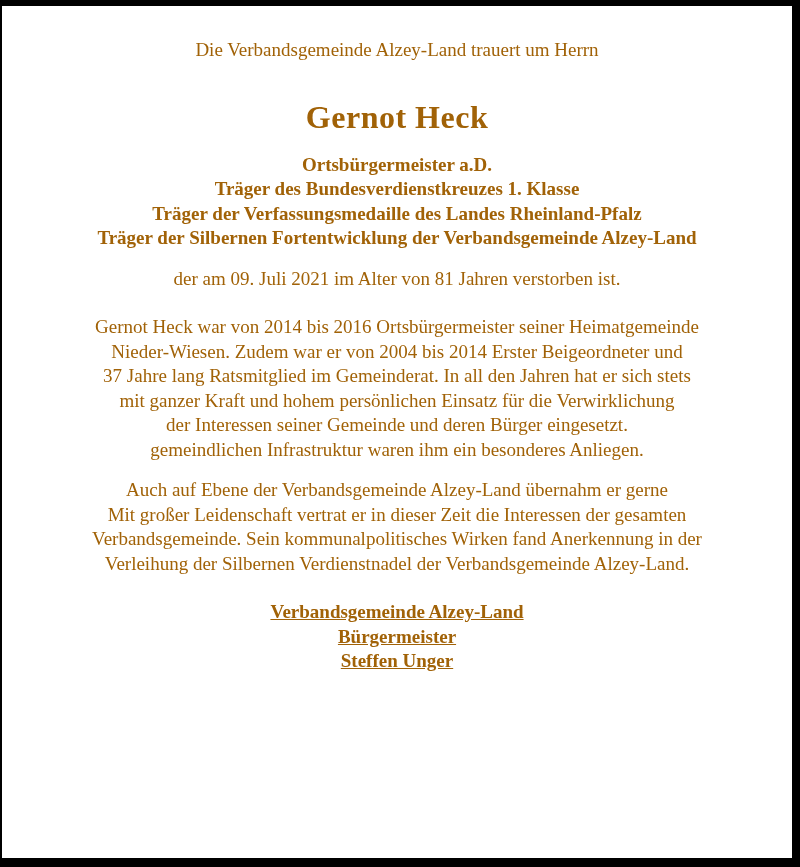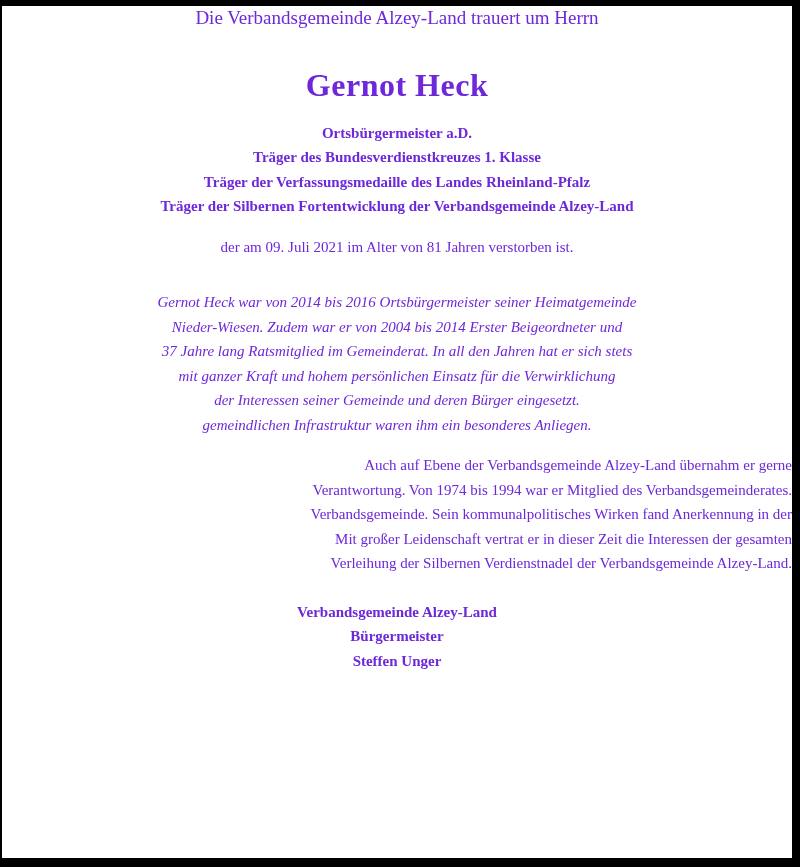--- a/index.html
+++ b/index.html
@@ -13,26 +13,27 @@
     font-family: "Liberation Serif", serif;
     overflow: hidden;
   }
   .sheet {
     position: absolute;
     top: 6px;
     left: 2px;
     right: 8px;
     bottom: 9px;
     background: #ffffff;
-    color: #6d28d9;
+    color: #a16207;
     text-align: center;
     box-sizing: border-box;
+    padding-top: 32px;
   }
   .line {
-    font-size: 15px;
+    font-size: 19px;
     line-height: 24.5px;
     white-space: nowrap;
   }
   .intro {
     font-size: 19px;
     line-height: 24.5px;
   }
   .name {
     margin-top: 30px;
     font-size: 32px;
@@ -42,33 +43,32 @@
   }
   .honors {
     margin-top: 12px;
     font-weight: bold;
   }
   .death-line {
     margin-top: 16px;
     text-align: center;
   }
   .para-first {
-    margin-top: 31px;
-    font-style: italic;
+    margin-top: 24px;
   }
   .para {
     margin-top: 16px;
-    text-align: right;
   }
   .condolence {
     margin-top: 16px;
   }
   .signature {
     margin-top: 24px;
     font-weight: bold;
+    text-decoration: underline;
   }
 </style>
 </head>
 <body>
 
 <div class="sheet">
 
   <div class="intro line">Die Verbandsgemeinde Alzey-Land trauert um Herrn</div>
 
   <div class="name">Gernot Heck</div>
@@ -86,23 +86,22 @@
     <div class="line">Gernot Heck war von 2014 bis 2016 Ortsbürgermeister seiner Heimatgemeinde</div>
     <div class="line">Nieder-Wiesen. Zudem war er von 2004 bis 2014 Erster Beigeordneter und</div>
     <div class="line">37 Jahre lang Ratsmitglied im Gemeinderat. In all den Jahren hat er sich stets</div>
     <div class="line">mit ganzer Kraft und hohem persönlichen Einsatz für die Verwirklichung</div>
     <div class="line">der Interessen seiner Gemeinde und deren Bürger eingesetzt.</div>
     <div class="line">gemeindlichen Infrastruktur waren ihm ein besonderes Anliegen.</div>
   </div>
 
   <div class="para">
     <div class="line">Auch auf Ebene der Verbandsgemeinde Alzey-Land übernahm er gerne</div>
-    <div class="line">Verantwortung. Von 1974 bis 1994 war er Mitglied des Verbandsgemeinderates.</div>
+    <div class="line">Mit großer Leidenschaft vertrat er in dieser Zeit die Interessen der gesamten</div>
     <div class="line">Verbandsgemeinde. Sein kommunalpolitisches Wirken fand Anerkennung in der</div>
-    <div class="line">Mit großer Leidenschaft vertrat er in dieser Zeit die Interessen der gesamten</div>
     <div class="line">Verleihung der Silbernen Verdienstnadel der Verbandsgemeinde Alzey-Land.</div>
   </div>
 
 
 
   <div class="signature">
     <div class="line">Verbandsgemeinde Alzey-Land</div>
     <div class="line">Bürgermeister</div>
     <div class="line">Steffen Unger</div>
   </div>

